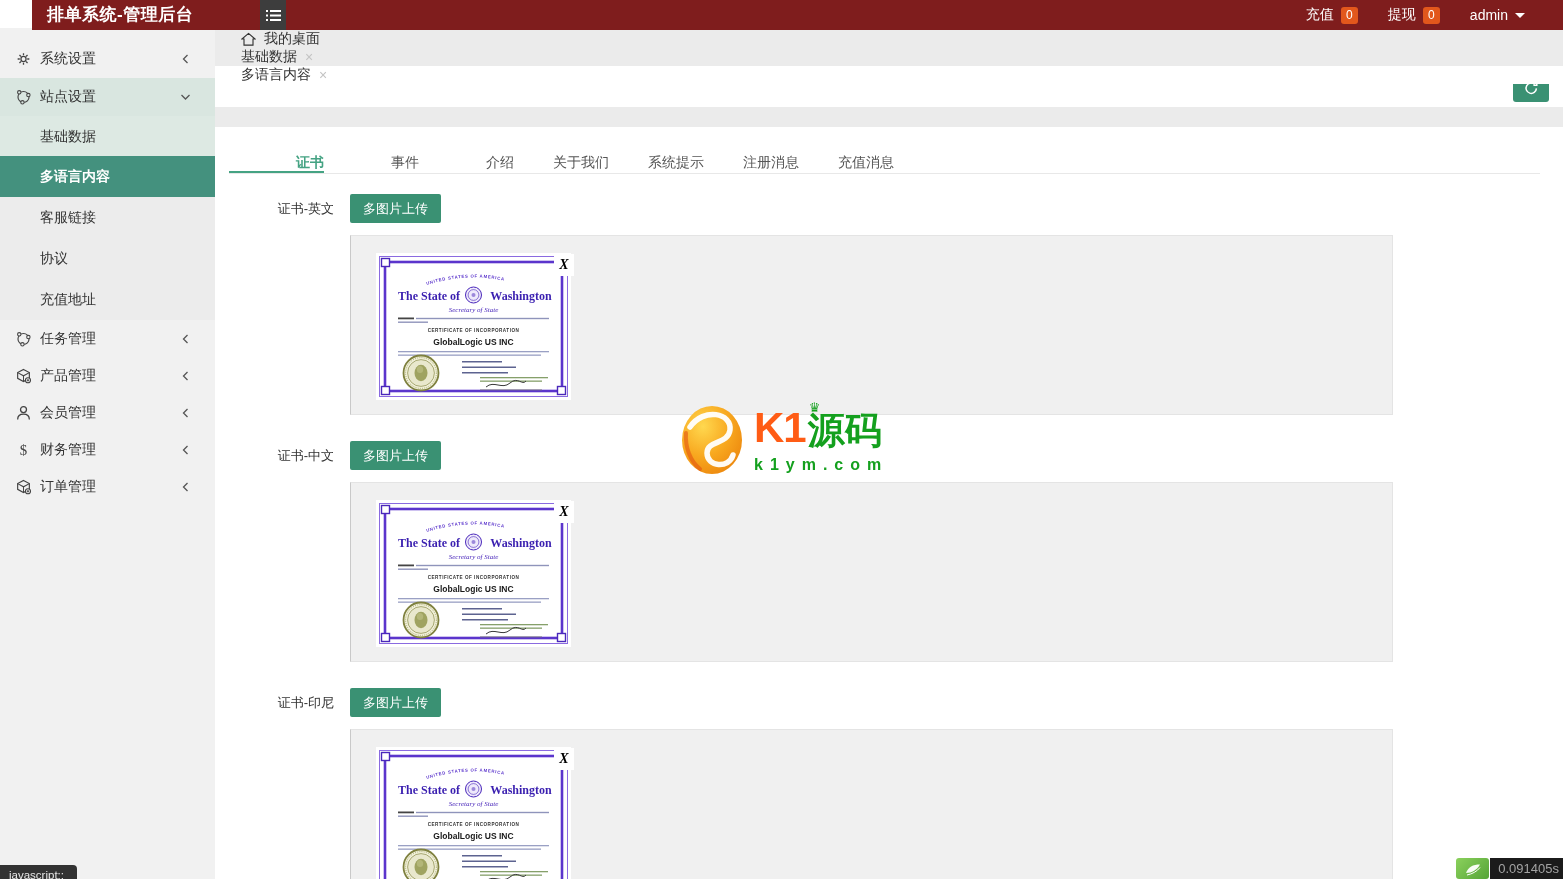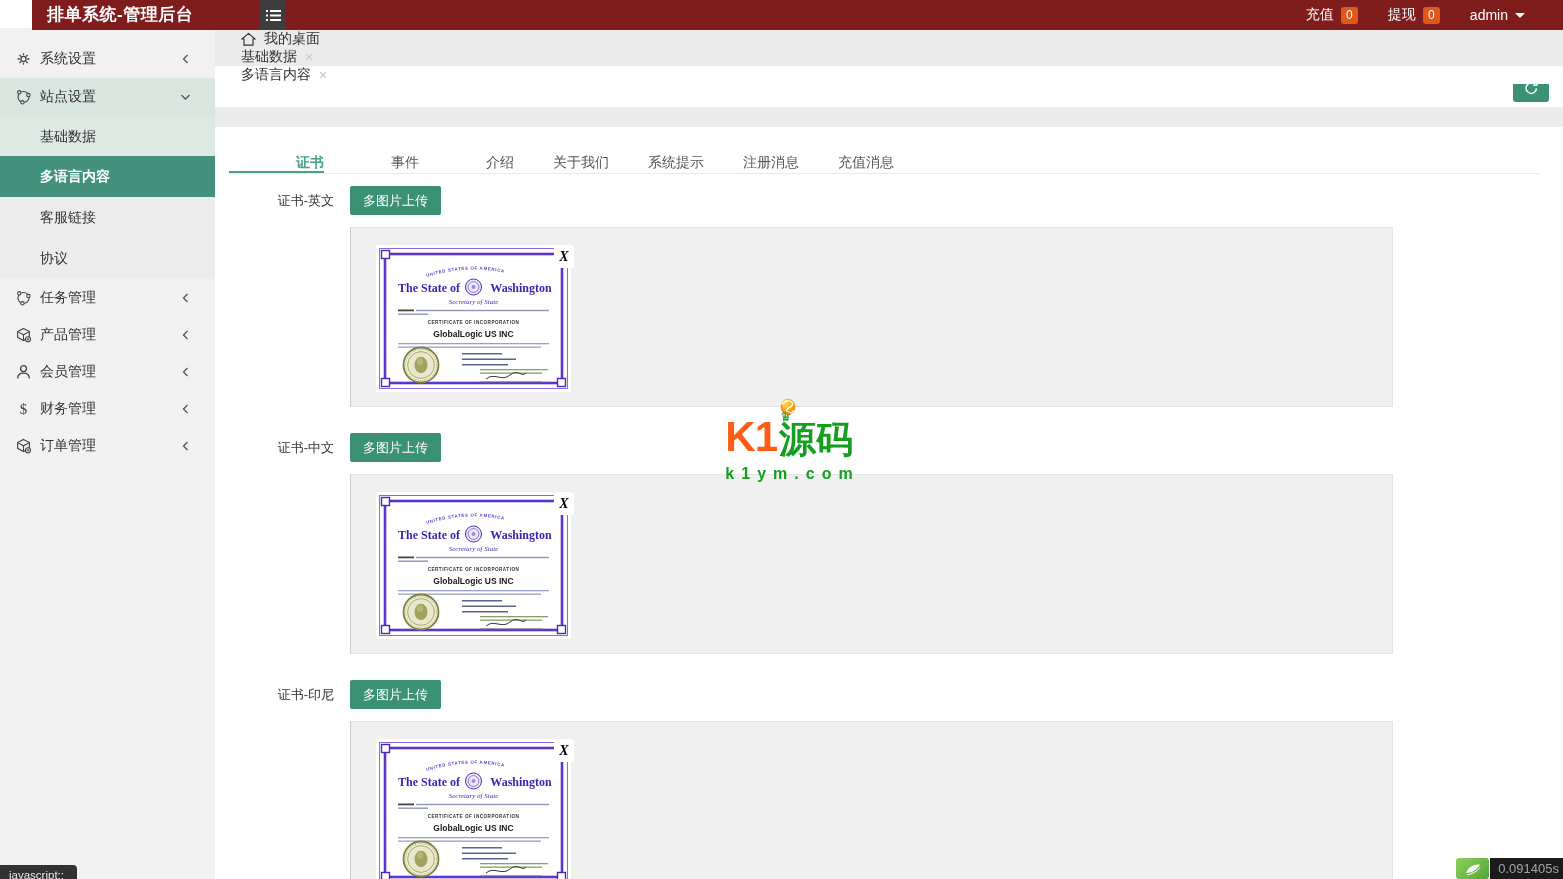--- a/index.html
+++ b/index.html
@@ -42,32 +42,32 @@
   .refresh-btn { position:absolute; right:14px; top:7px; width:36px; height:29px; background:#3a9173; border:none; border-radius:3px; display:flex; align-items:center; justify-content:center; cursor:pointer; }
   .band { position:absolute; top:107px; left:215px; right:0; height:20px; background:#ebebeb; }
 
   
   .main { position:absolute; top:127px; left:215px; right:0; bottom:0; background:#fff; overflow:hidden; padding-left:14px; }
   .ctabs { display:flex; border-bottom:1px solid #e8e8e8; margin-right:23px; height:47px; }
   .ctab { width:95px; text-align:right; line-height:46px; font-size:14px; color:#555; cursor:pointer;margin-top:12px; }
   .ctab.active { color:#45a383; border-bottom:2px solid #45a383; font-weight:bold; }
 
   .frow { display:flex; align-items:center; }
-  .frow.first { margin-top:12px; }
+  .frow.first { margin-top:20px; }
   .frow.next { margin-top:26px; }
   .flabel { width:105px; text-align:right; font-size:13px; color:#333; }
   .btn-upload { margin-left:16px; height:29px; line-height:29px; padding:0 13px; background:#3a9173; color:#fff; font-size:13px; border:none; border-radius:2px; cursor:pointer; }
 
   .panel { margin-left:121px; margin-top:12px; width:1043px; height:180px; background:#f0f0f0; border:1px solid #e4e4e4; border-left:1px solid #c9c9c9; }
   .thumb { position:relative; margin:17px 0 0 25px; width:195px; height:147px; background:#fff; }
   .thumb svg.cert { display:block; width:195px; height:147px; }
   .xbtn { position:absolute; top:1px; right:-3px; width:20px; height:22px; background:#fff; color:#000; font:italic bold 14px "Liberation Serif","DejaVu Serif",serif; display:flex; align-items:center; justify-content:center; cursor:pointer; }
 
   
-  .wm { position:absolute; left:680px; top:398px; width:215px; height:84px; z-index:40; display:flex; align-items:center; pointer-events:none;flex-direction:column; }
+  .wm { position:absolute; left:680px; top:398px; width:215px; height:84px; z-index:40; display:flex; align-items:center; pointer-events:none; }
   .wm-text { margin-left:10px; line-height:1; }
   .wm-row1 { display:flex; align-items:flex-end; }
   .wm-k1 { color:#ff5c15; font-size:42px; font-weight:bold; letter-spacing:-1px; }
   .wm-cn { color:#14a01e; font-size:37px; font-weight:bold; position:relative; margin-left:2px; }
   .wm-crown { position:absolute; top:-11px; left:1px; font-size:13px; color:#14a01e; }
   .wm-domain { color:#14a01e; font-size:16px; font-weight:bold; letter-spacing:7px; margin-top:8px; }
 
   
   .statusbar { position:absolute; left:0; bottom:0; z-index:70; background:#323232; color:#e6e6e6; font-size:11.5px; line-height:14px; height:14px; overflow:hidden; padding:3px 13px 4px 9px; border-radius:0 4px 0 0; }
   .debugbar { position:absolute; right:0; bottom:0; z-index:60; display:flex; align-items:flex-end; }
@@ -128,20 +128,21 @@
       <svg class="chev" viewBox="0 0 12 14">
         <path d="M2.5 5 L6.5 9 L10.5 5" fill="none" stroke="#555" stroke-width="1.3"></path>
       </svg>
     </li>
     <li>
       <ul class="ssub">
         <li class="ssub-item tinted">基础数据</li>
         <li class="ssub-item active">多语言内容</li>
         <li class="ssub-item">客服链接</li>
         <li class="ssub-item">协议</li>
+        <li class="ssub-item">充值地址</li>
       </ul>
     </li>
     <li class="sitem small">
       <svg class="sicon" viewBox="0 0 16 16">
         <circle cx="8" cy="8" r="5.2" fill="none" stroke="#444" stroke-width="1.1"></circle>
         <circle cx="4" cy="3.6" r="1.6" fill="#f1f1f1" stroke="#444" stroke-width="1"></circle>
         <circle cx="12.6" cy="6.2" r="1.6" fill="#f1f1f1" stroke="#444" stroke-width="1"></circle>
         <circle cx="7" cy="13" r="1.6" fill="#f1f1f1" stroke="#444" stroke-width="1"></circle>
       </svg>
       <span class="slabel">任务管理</span>

